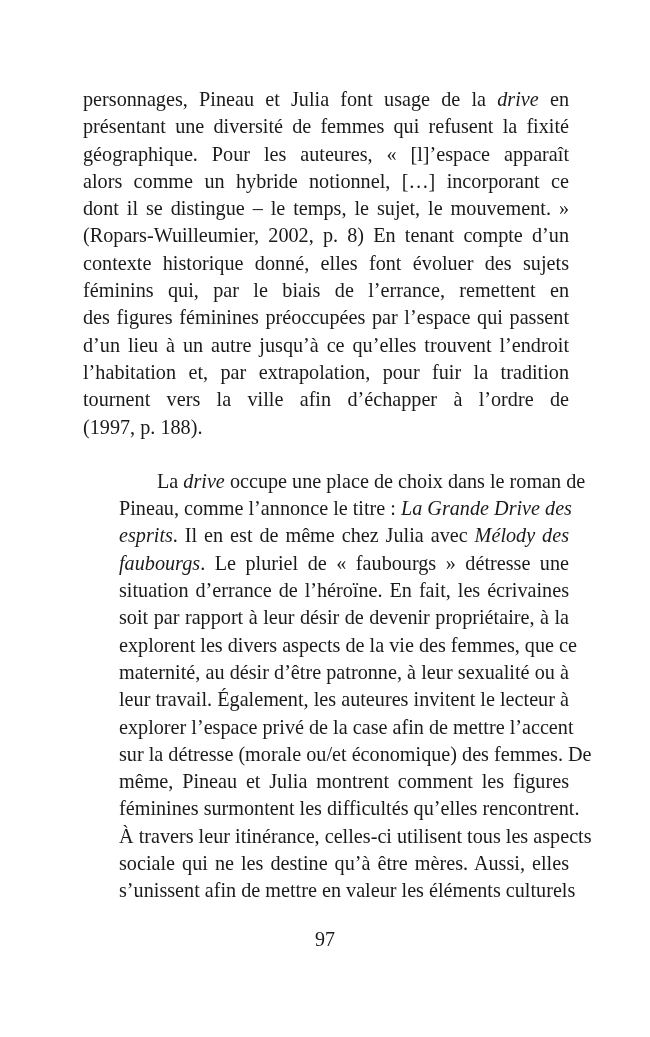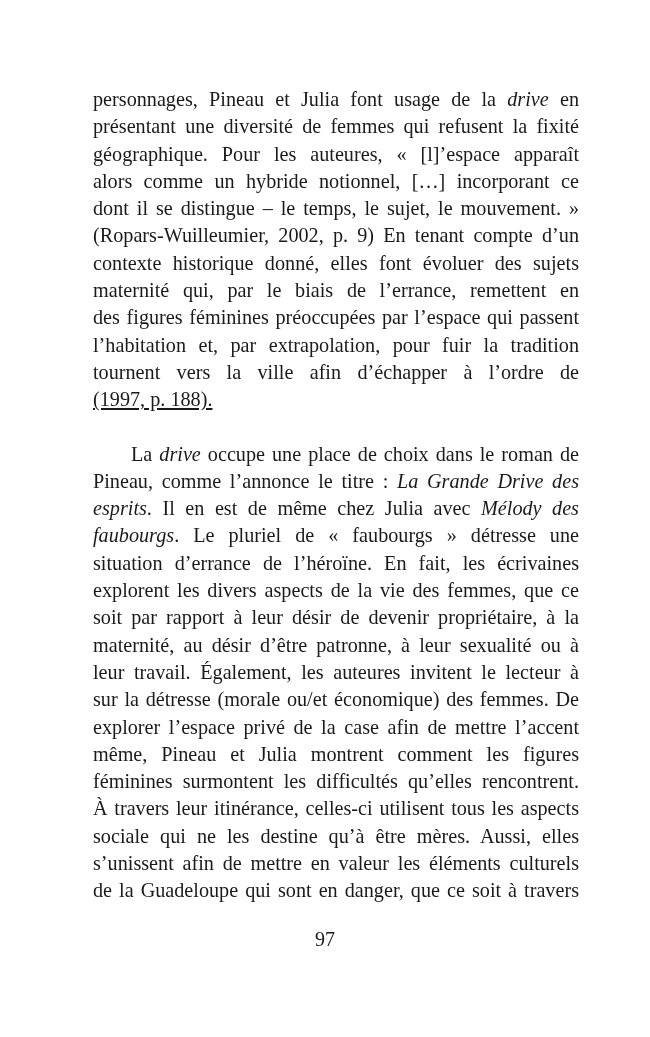--- a/index.html
+++ b/index.html
@@ -10,44 +10,44 @@
     body {
       width: 650px;
       height: 1037px;
       position: relative;
       overflow: hidden;
       font-family: "Liberation Serif", "DejaVu Serif", serif;
       color: #1a1a1a;
     }
     .page {
       position: absolute;
-      left: 93px;
+      left: 83px;
       top: 86px;
       width: 486px;
     }
     .para {
       margin: 0;
       font-size: 20.2px;
       line-height: 27.3px;
       text-align: justify;
       text-align-last: left;
       hyphens: none;
     }
     .line {
       display: block;
       text-align: justify;
       text-align-last: justify;
       white-space: nowrap;
     }
     .line.last {
       text-align-last: left;
-      text-decoration: underline;
     }
     .para + .para {
       margin-top: 27px;
+      margin-left: 36px;
     }
     .indent {
       padding-left: 38px;
     }
     .page-number {
       position: absolute;
       left: 0;
       width: 650px;
       top: 928px;
       text-align: center;
@@ -59,43 +59,43 @@
 <body>
 
 <div class="page">
   <div id="paragraphs">
       <p class="para">
         <span class="line"><span>personnages, Pineau et Julia font usage de la </span><i>drive</i><span> en</span></span>
         <span class="line"><span>présentant une diversité de femmes qui refusent la fixité</span></span>
         <span class="line"><span>géographique. Pour les auteures, « [l]’espace  apparaît</span></span>
         <span class="line"><span>alors comme un hybride notionnel, […] incorporant ce</span></span>
         <span class="line"><span>dont il se distingue – le temps, le sujet, le mouvement. »</span></span>
-        <span class="line"><span>(Ropars-Wuilleumier, 2002, p. 9) En tenant compte d’un</span></span>
+        <span class="line"><span>(Ropars-Wuilleumier, 2002, p. 8) En tenant compte d’un</span></span>
         <span class="line"><span>contexte historique donné, elles font évoluer des sujets</span></span>
-        <span class="line"><span>maternité qui, par le biais de l’errance, remettent en</span></span>
+        <span class="line"><span>féminins qui, par le biais de l’errance, remettent en</span></span>
         <span class="line"><span>des figures féminines préoccupées par l’espace qui passent</span></span>
+        <span class="line"><span>d’un lieu à un autre jusqu’à ce qu’elles trouvent l’endroit</span></span>
         <span class="line"><span>l’habitation et, par extrapolation, pour fuir la tradition</span></span>
         <span class="line"><span>tournent vers la ville afin d’échapper à l’ordre de</span></span>
         <span class="line last"><span>(1997, p. 188).</span></span>
       </p>
       <p class="para">
         <span class="line indent"><span>La </span><i>drive</i><span> occupe une place de choix dans le roman de</span></span>
         <span class="line"><span>Pineau, comme l’annonce le titre : </span><i>La Grande Drive des</i></span>
         <span class="line"><i>esprits</i><span>. Il en est de même chez Julia avec </span><i>Mélody des</i></span>
         <span class="line"><i>faubourgs</i><span>. Le pluriel de « faubourgs » détresse une</span></span>
         <span class="line"><span>situation d’errance de l’héroïne. En fait, les écrivaines</span></span>
+        <span class="line"><span>soit par rapport à leur désir de devenir propriétaire, à la</span></span>
         <span class="line"><span>explorent les divers aspects de la vie des femmes, que ce</span></span>
-        <span class="line"><span>soit par rapport à leur désir de devenir propriétaire, à la</span></span>
         <span class="line"><span>maternité, au désir d’être patronne, à leur sexualité ou à</span></span>
         <span class="line"><span>leur travail. Également, les auteures invitent le lecteur à</span></span>
+        <span class="line"><span>explorer l’espace privé de la case afin de mettre l’accent</span></span>
         <span class="line"><span>sur la détresse (morale ou/et économique) des femmes. De</span></span>
-        <span class="line"><span>explorer l’espace privé de la case afin de mettre l’accent</span></span>
         <span class="line"><span>même, Pineau et Julia montrent comment les figures</span></span>
         <span class="line"><span>féminines surmontent les difficultés qu’elles rencontrent.</span></span>
         <span class="line"><span>À travers leur itinérance, celles-ci utilisent tous les aspects</span></span>
         <span class="line"><span>sociale qui ne les destine qu’à être mères. Aussi, elles</span></span>
         <span class="line"><span>s’unissent afin de mettre en valeur les éléments culturels</span></span>
-        <span class="line"><span>de la Guadeloupe qui sont en danger, que ce soit à travers</span></span>
       </p>
     </div>
 </div>
 
 <div class="page-number">97</div>
 
 </body></html>

